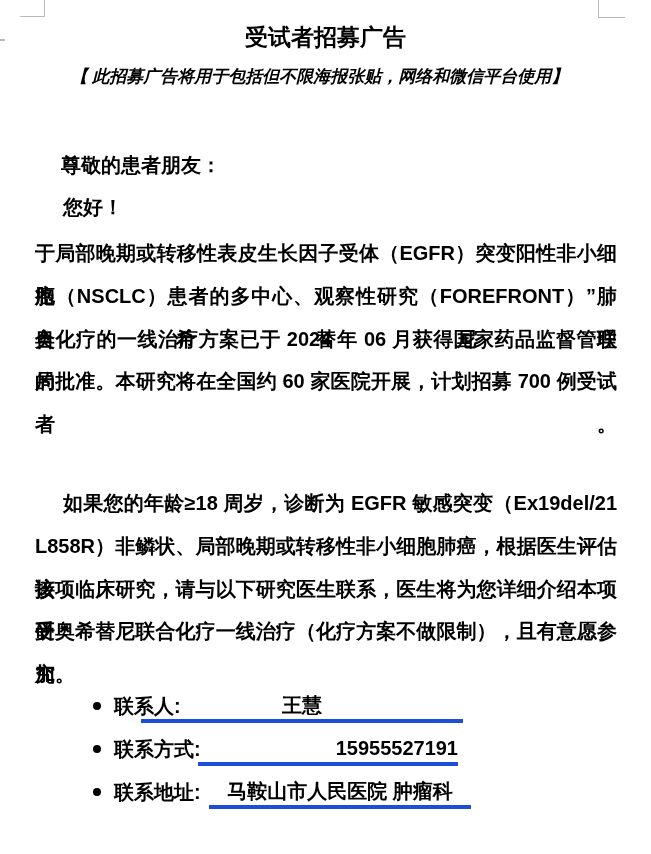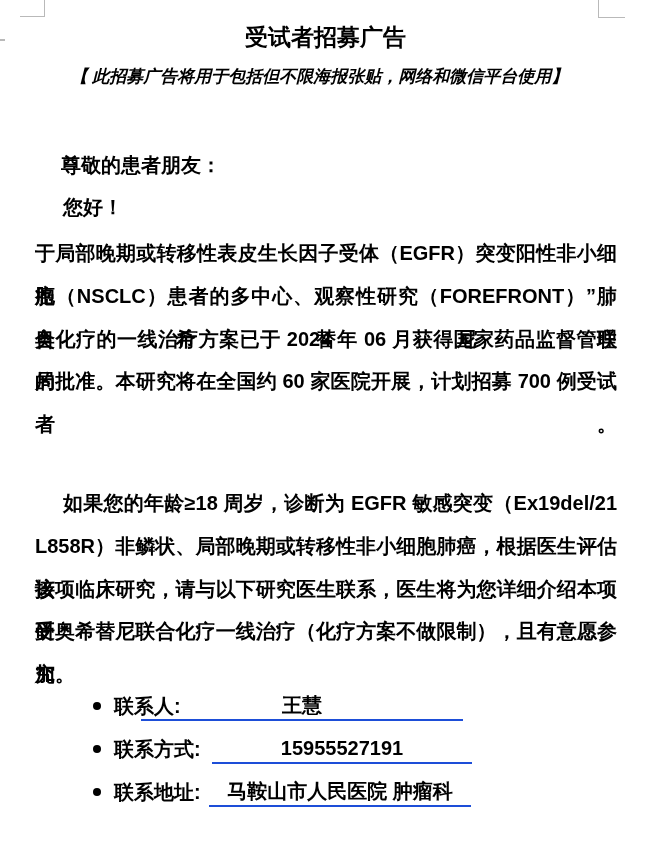--- a/index.html
+++ b/index.html
@@ -58,24 +58,24 @@
   .row1 { top:692px; }
   .row2 { top:735px; }
   .row3 { top:778px; }
   .dot {
     position:absolute; left:77px; top:10px; width:8px; height:8px;
     border-radius:50%; background:#000;
   }
   .c-label { position:absolute; left:98px; top:0; line-height:28px; }
   .c-value {
     position:absolute; top:0; height:27px; line-height:26px;
-    text-align:center; border-bottom:2px solid #1d4ed8;
+    text-align:center; border-bottom:4px solid #1d4ed8;
   }
   .v1 { left:125px; width:322px; }
-  .v2 { left:196px; width:260px; }
+  .v2 { left:182px; width:260px;text-align:right; }
   .v3 { left:193px; width:262px; }
 </style>
 </head>
 <body>
 
 <div class="page">
 
   <div class="crop-tl"></div>
   <div class="crop-tr"></div>
   <div class="edge-dash"></div>

